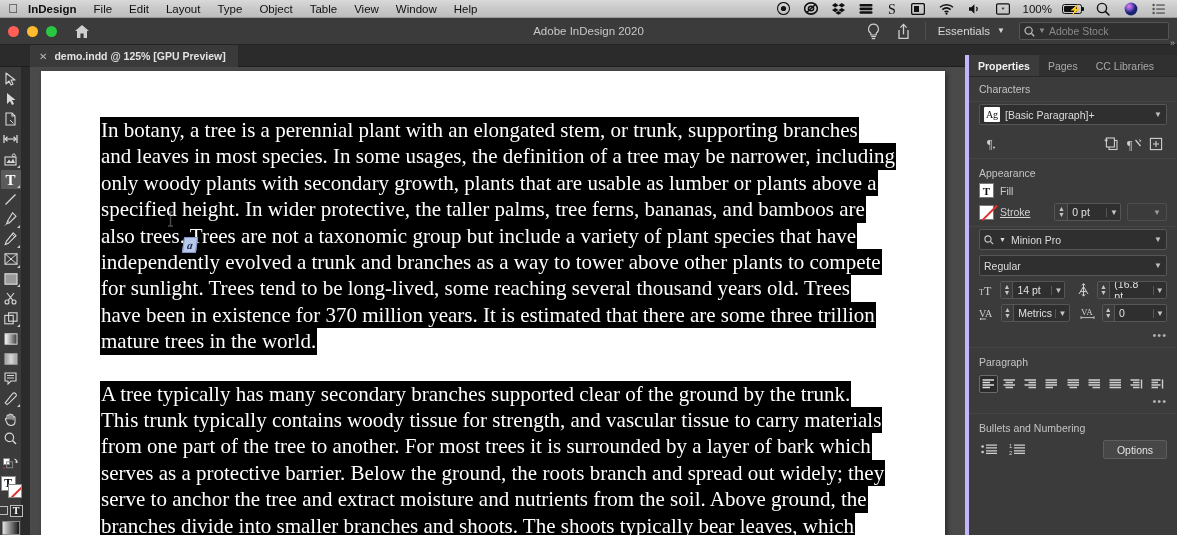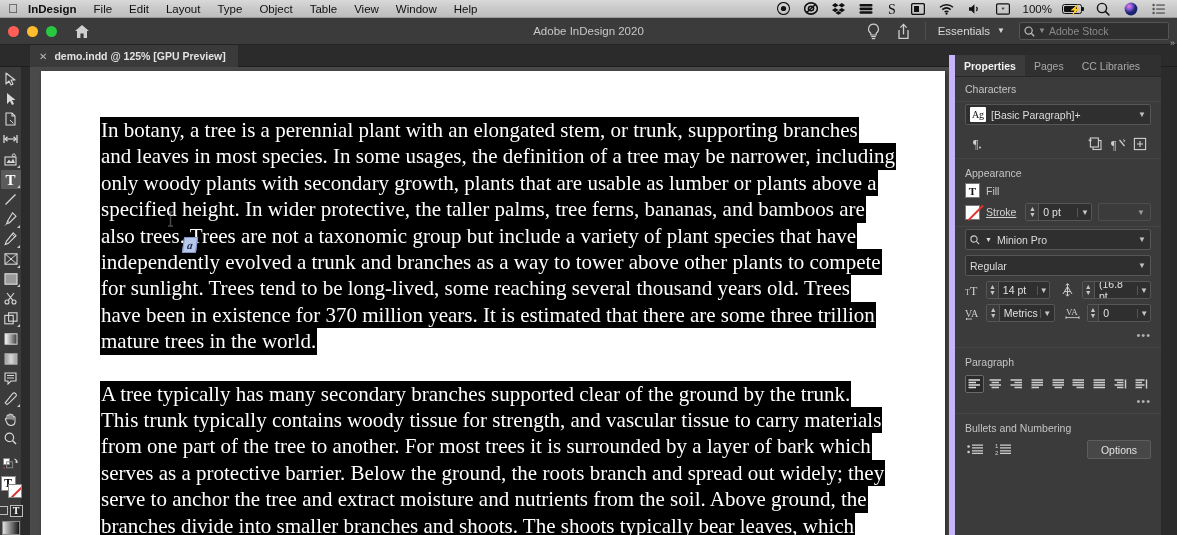--- a/index.html
+++ b/index.html
@@ -158,22 +158,22 @@
     display: flex; align-items: center; justify-content: center;
     transform: skewX(-8deg);
   }
   .mouse-ibeam {
     position: absolute; left: 124px; top: 140px; width: 11px; height: 16px;
     opacity: 0.55;
   }
 
   
   .panel {
-    position: absolute; top: 55px; right: 16px; width: 212px; height: 480px;
-    background: #3b3b3b; border-left: 6px solid #c4b5fd;
+    position: absolute; top: 55px; right: 0; width: 212px; height: 480px;
+    background: #3b3b3b; border-left: 4px solid #c4b5fd;
     font-size: 10.5px; color: #c9c9c9;
   }
   .panel-tabs {
     height: 22px; display: flex; align-items: stretch;
     background: #303030; border-bottom: 1px solid #272727;
   }
   .ptab {
     padding: 0 9px; display: flex; align-items: center; font-size: 10.5px; color: #a9a9a9;
   }
   .ptab.active { background: #3b3b3b; color: #f0f0f0; font-weight: bold; }
@@ -671,21 +671,21 @@
     <div class="sec-title">Appearance</div>
 
     <div class="row">
       <span class="fillsw">T</span>
       <span>Fill</span>
     </div>
 
     <div class="row">
       <span class="strokesw"></span>
       <span class="linkstroke">Stroke</span>
-      <span class="stepper" style="margin-left:3px;">
+      <span class="stepper" style="margin-left:18px;">
         <span class="sp-arrows">
             <span>▲</span>
             <span>▼</span>
           </span>
         <span class="sp-val">0 pt</span>
         <span class="sp-arw">▼</span>
       </span>
       <span class="blankbox">▼</span>
     </div>
 

